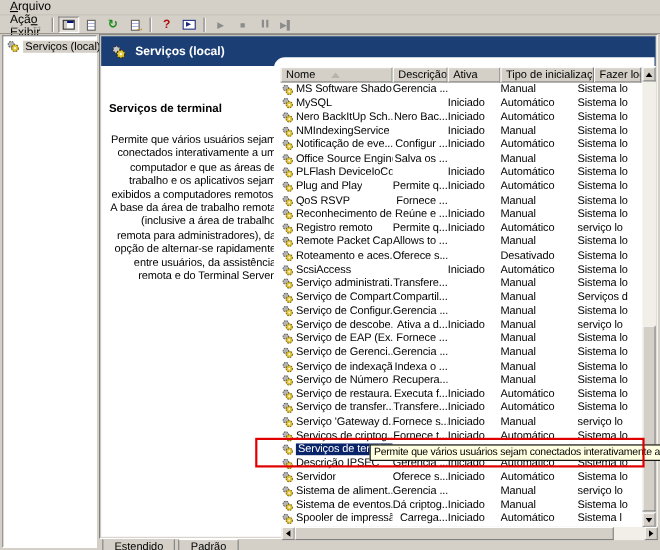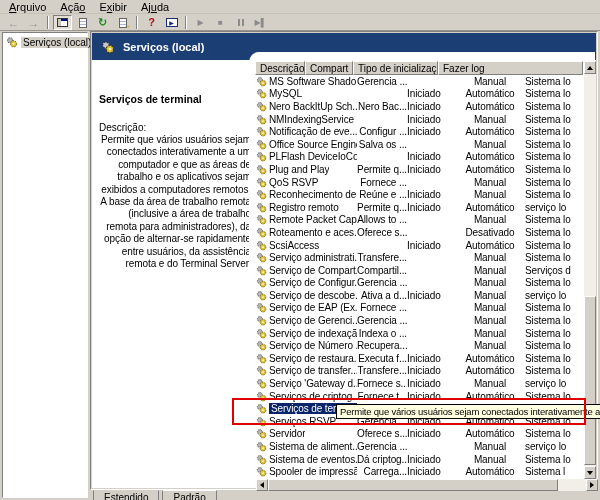--- a/index.html
+++ b/index.html
@@ -5,22 +5,22 @@
   * { margin:0; padding:0; box-sizing:border-box; }
   html,body { width:600px; height:500px; }
   body {
     position:relative; overflow:hidden;
     background:#d4d0c8;
     font-family:"Liberation Sans","DejaVu Sans",sans-serif;
     font-size:10px; color:#000;
   }
   
   .menubar { position:absolute; left:0; top:0; width:600px; height:14px;
-    display:flex; align-items:center; padding-left:2px;
-    border-bottom:1px solid #c6c2ba; }
+    display:flex; padding-left:2px;
+    border-bottom:1px solid #c6c2ba;flex-direction:column; }
   .menu-item { font-size:11px; padding:0 7px; cursor:default; }
   
   .toolbar { position:absolute; left:0; top:15px; width:600px; height:16px;
     display:flex; align-items:center; gap:1px; padding-left:4px;
     border-bottom:1px solid #9a968e; }
   .tbtn { width:19px; height:15px; display:flex; align-items:center; justify-content:center;
     position:relative; }
   .tbtn.pressed { border:1px solid; border-color:#808080 #fff #fff #808080; background:#e3dfd7; }
   .tsep { width:2px; height:13px; border-left:1px solid #808080; border-right:1px solid #fff; margin:0 3px; }
   .arrow-glyph { font-size:12px; color:#9a9a9a; font-weight:bold; line-height:1; }
@@ -56,21 +56,21 @@
   .list-header { position:absolute; left:6px; right:12px; top:9px; height:14px; display:flex; }
   .col-header { background:#d4d0c8; border:1px solid; border-color:#fff #808080 #808080 #fff;
     display:flex; align-items:center; padding:0 4px; overflow:hidden; white-space:nowrap; flex-shrink:0; }
   .sort-tri { width:0; height:0; margin-left:14px;
     border-left:4px solid transparent; border-right:4px solid transparent;
     border-bottom:5px solid #b8b4ac; }
   .list-rows { position:absolute; left:6px; right:12px; top:23px; bottom:0; overflow:hidden; }
   .row { display:flex; height:12.6px; align-items:center; }
   .cell { white-space:nowrap; overflow:hidden; flex-shrink:0; letter-spacing:-0.1px; }
   .c-name { width:102px; display:flex; align-items:center; gap:2px; padding-left:1px; }
-  .c-desc { width:50px;text-align:right; } .c-status { width:48px; } .c-startup { width:70px;text-align:center; }
+  .c-desc { width:50px;text-align:right; } .c-status { width:48px; } .c-startup { width:70px; }
   .c-logon { flex:1 1 auto; min-width:0; }
   .name-text { white-space:nowrap; overflow:hidden; }
   .row.selected .name-text { background:#0a246a; color:#fff; padding:0 2px; }
   
   .vscroll { position:absolute; right:1px; top:29px; width:12px; height:418px;
     background:#f1efe7; z-index:3; }
   .hscroll { position:absolute; left:165px; top:447px; width:342px; height:12px;
     background:#f1efe7; z-index:3; }
   .sbtn { position:absolute; background:#d4d0c8; border:1px solid;
     border-color:#fff #808080 #808080 #fff; display:flex; align-items:center; justify-content:center; }
@@ -171,31 +171,34 @@
       <svg class="gears" width="14" height="14" viewBox="0 0 12 12">
         <circle cx="4.2" cy="4.4" r="2.7" fill="#c8c8c8" stroke="#30303a" stroke-dasharray="1.6 1"></circle>
         <circle cx="7.6" cy="7.8" r="3.1" fill="#e0c53a" stroke="#403808" stroke-dasharray="1.6 1"></circle>
         <circle cx="7.6" cy="7.8" r="1" fill="#fffbe0"></circle>
       </svg>
       <span class="banner-title">Serviços (local)</span>
     </div>
     <div class="lower">
       <div class="desc-pane">
         <div class="desc-title">Serviços de terminal</div>
-        <div class="desc-label">Descrição:</div>
         <div class="desc-text">Permite que vários usuários sejam conectados interativamente a um computador e que as áreas de trabalho e os aplicativos sejam exibidos a computadores remotos. A base da área de trabalho remota (inclusive a área de trabalho remota para administradores), da opção de alternar-se rapidamente entre usuários, da assistência remota e do Terminal Server.</div>
       </div>
     </div>
     <div class="list-container">
       <div class="list-header">
+          <div class="col-header" style="width: 102px;">
+            <span>Nome</span>
+            <i class="sort-tri"></i>
+          </div>
           <div class="col-header" style="width: 50px;">
             <span>Descrição</span>
           </div>
           <div class="col-header" style="width: 48px;">
-            <span>Compart</span>
+            <span>Ativa</span>
           </div>
           <div class="col-header" style="width: 85px;">
             <span>Tipo de inicialização</span>
           </div>
           <div class="col-header" style="flex: 1 1 auto;">
             <span>Fazer log</span>
           </div>
         </div>
       <div class="list-rows">
   <div class="row">
@@ -603,21 +606,21 @@
     <span class="cell c-logon"></span>
   </div>
 
   <div class="row">
     <span class="cell c-name">
       <svg class="gears" width="11" height="11" viewBox="0 0 12 12">
         <circle cx="4.2" cy="4.4" r="2.7" fill="#b4b4b4" stroke="#5a5a5a" stroke-dasharray="1.6 1"></circle>
         <circle cx="7.6" cy="7.8" r="3.1" fill="#e0c53a" stroke="#7a6410" stroke-dasharray="1.6 1"></circle>
         <circle cx="7.6" cy="7.8" r="1" fill="#fffbe0"></circle>
       </svg>
-      <span class="name-text">Serviços RSVP</span>
+      <span class="name-text">Descrição IPSEC</span>
     </span>
     <span class="cell c-desc">Gerencia ...</span>
     <span class="cell c-status">Iniciado</span>
     <span class="cell c-startup">Automático</span>
     <span class="cell c-logon">Sistema lo</span>
   </div>
 
   <div class="row">
     <span class="cell c-name">
       <svg class="gears" width="11" height="11" viewBox="0 0 12 12">

